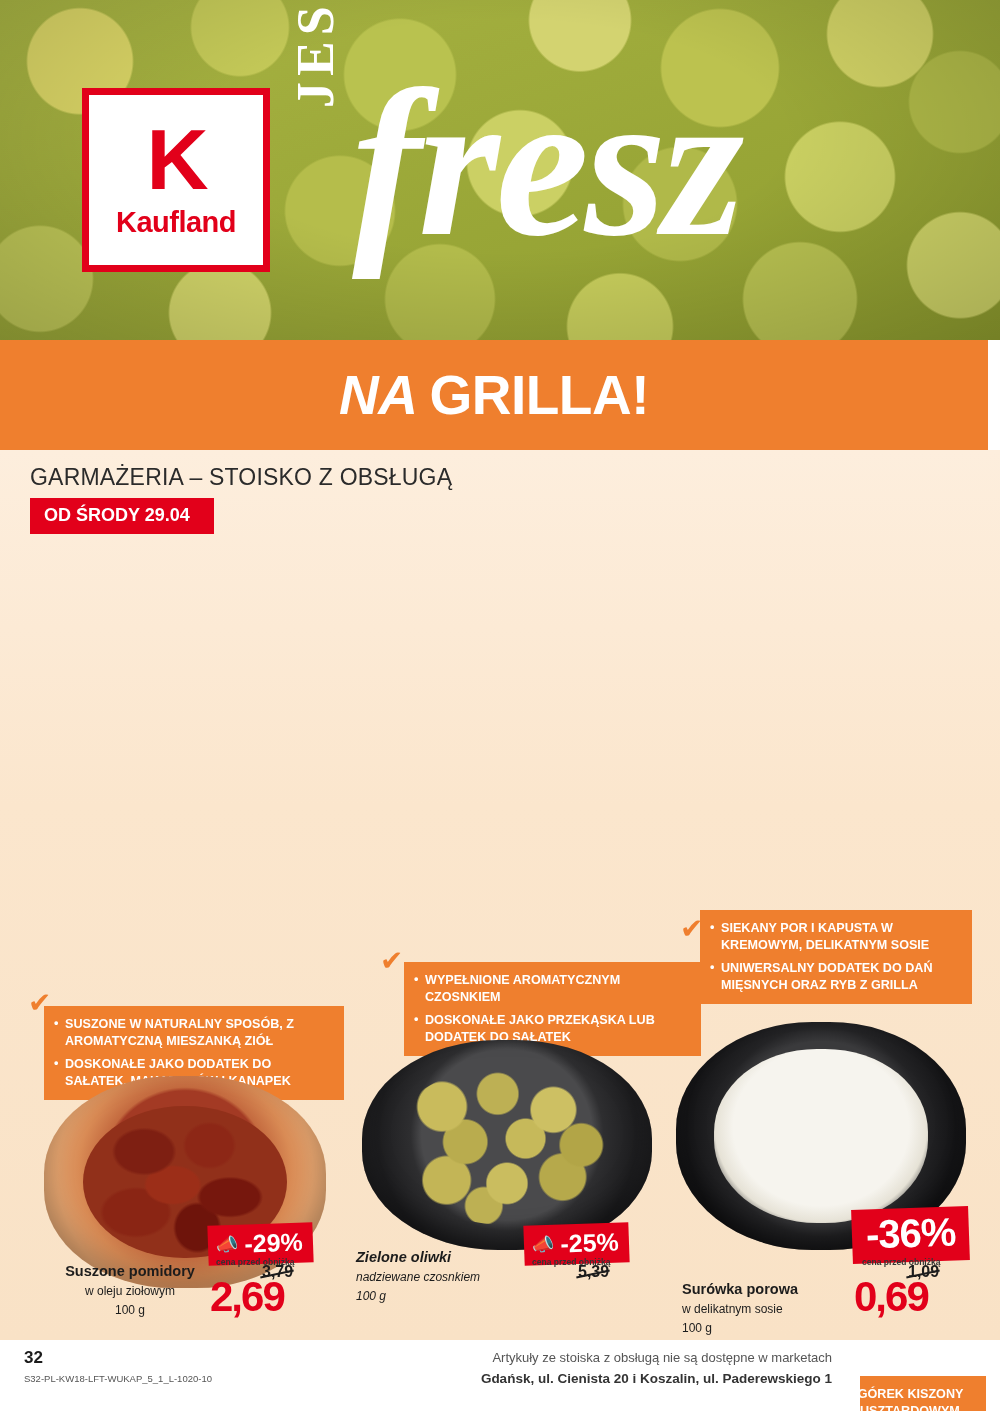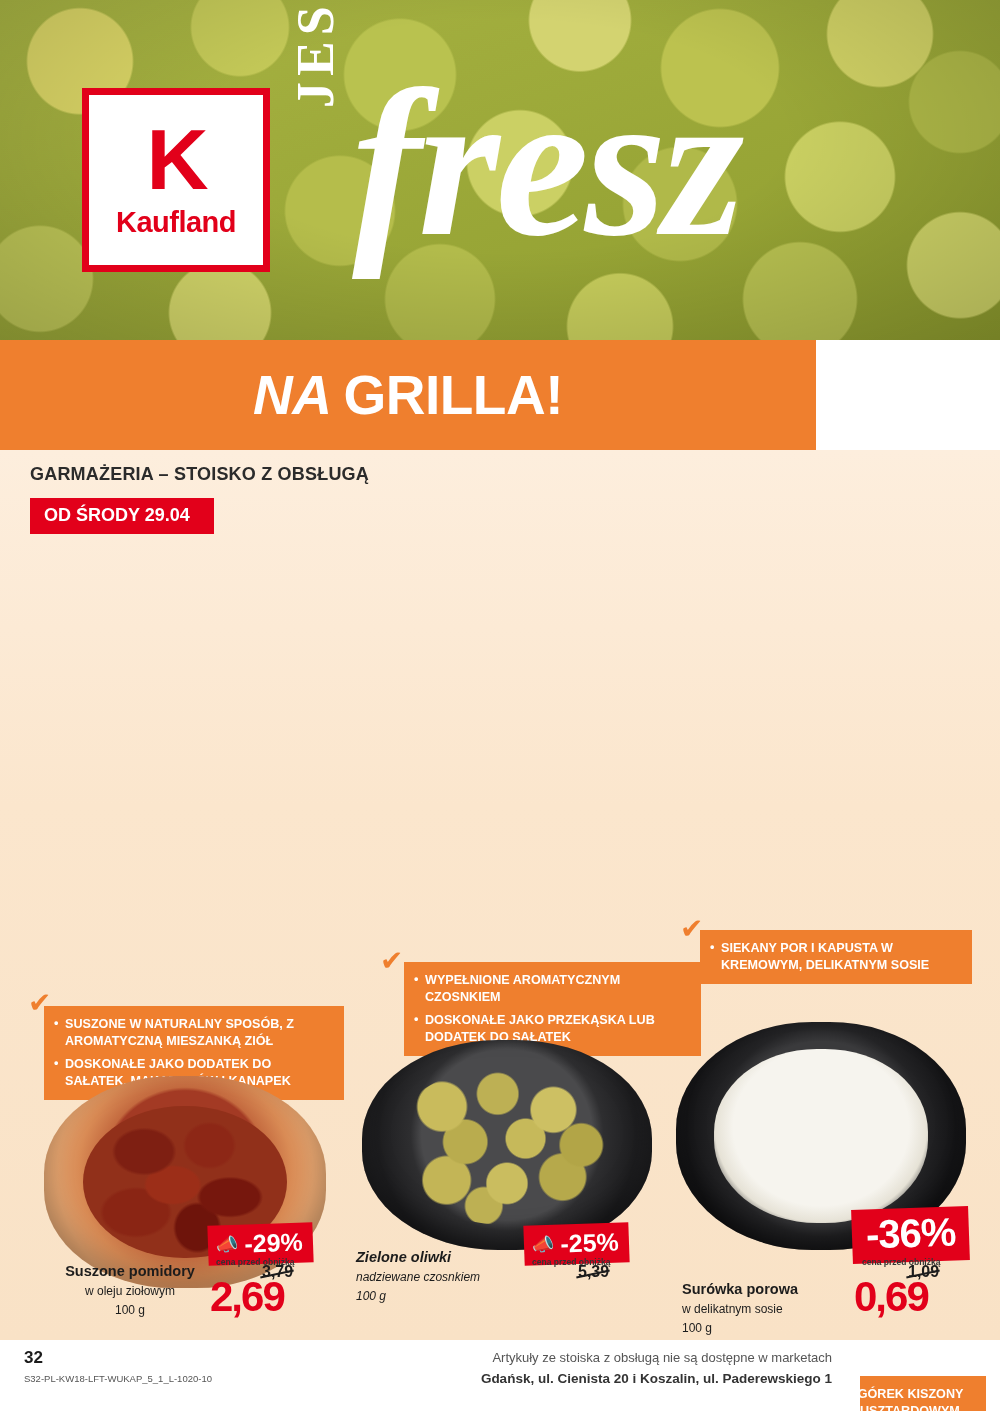--- a/index.html
+++ b/index.html
@@ -87,21 +87,21 @@
     font-family: "Liberation Serif", serif;
     font-style: italic;
     font-weight: bold;
     font-size: 210px;
     line-height: 1;
     letter-spacing: -4px;
   }
 
   
   .banner {
-    width: 816px; height: 110px;
+    width: 988px; height: 110px;
     background: #ef7f2e;
     display: flex; align-items: center; justify-content: center;
   }
   .banner-txt {
     color: #fff;
     font-family: "Liberation Sans", sans-serif;
     font-weight: bold;
     font-size: 55px;
     letter-spacing: -.5px;
   }
@@ -110,21 +110,21 @@
   
   .content {
     position: relative;
     width: 1000px;
     height: 890px;
     background: linear-gradient(180deg, #fdeedd 0%, #fbe6cd 40%, #f9e2c6 100%);
     padding: 0;
   }
   .dept-title {
     position: absolute; left: 30px; top: 14px;
-    font-weight: bold; font-size: 18px; color: #2b2b2b;
+    font-weight: normal; font-size: 23px; color: #2b2b2b;
     letter-spacing: .2px;
   }
   .date-badge {
     position: absolute; left: 30px; top: 48px;
     background: #e2001a; color: #fff;
     font-weight: bold; font-size: 18px;
     padding: 7px 24px 8px 14px;
   }
 
   
@@ -350,23 +350,24 @@
   <div class="disc-badge" style="left:524px; top:774px;">
     <span class="horn">📣</span>
     <span>-25%</span>
   </div>
   <div class="oldprice" style="left:532px; top:808px; width:110px;">
     <span>cena przed obniżką</span>
     <span class="val">5,39</span>
   </div>
 
   <div class="check" style="left:680px; top:466px;">✔</div>
-  <div class="callout" style="left:700px; top:480px; width:272px;">
+  <div class="callout" style="left:700px; top:460px; width:272px;">
     <ul>
       <li>SIEKANY POR I KAPUSTA W KREMOWYM, DELIKATNYM SOSIE</li>
+      <li>UNIWERSALNY DODATEK DO DAŃ MIĘSNYCH ORAZ RYB Z GRILLA</li>
     </ul>
   </div>
   <div class="photo bowl-slaw" style="left:676px; top:572px; width:290px; height:228px; border-radius:47%;"></div>
 
   <div class="prod-name" style="left:682px; top:830px; width:190px;">
     <span>Surówka porowa</span><br>
     <span class="prod-sub">w delikatnym sosie</span><br>
     <span class="prod-sub">100 g</span>
   </div>
   <div class="disc-big" style="left:852px; top:758px;">-36%</div>

